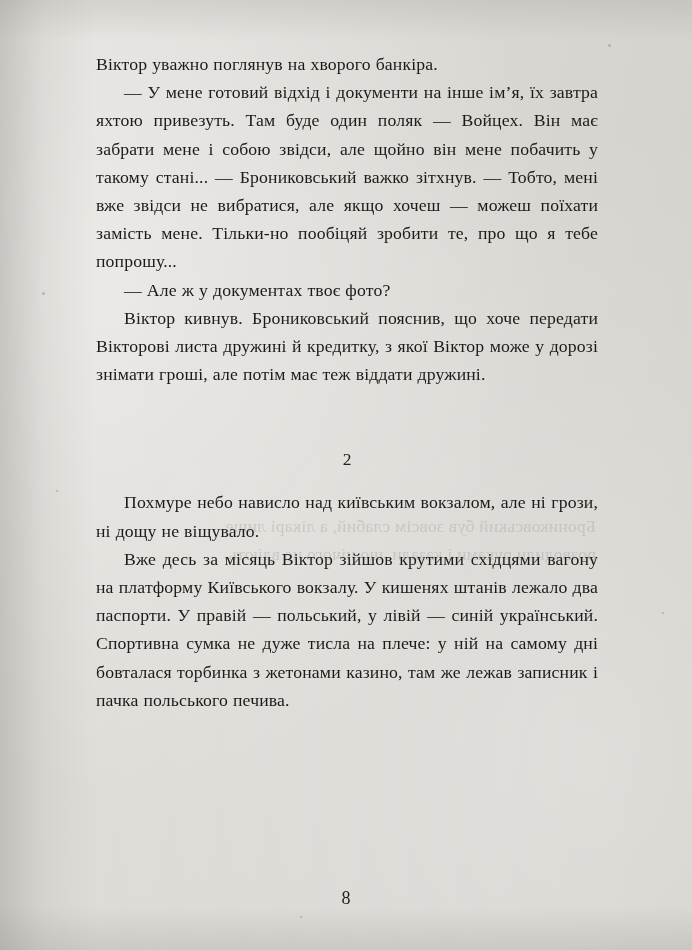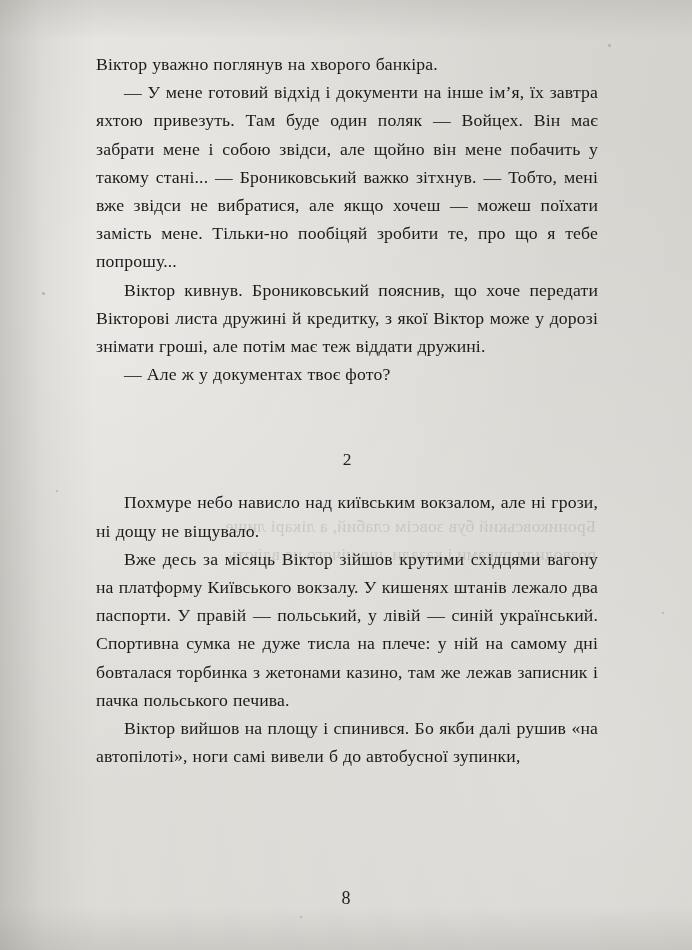--- a/index.html
+++ b/index.html
@@ -131,25 +131,24 @@
   <div class="speck" style="left:662px; top:612px; width:2px; height:2px;"></div>
   <div class="speck" style="left:300px; top:916px; width:2px; height:2px;"></div>
 
   <div class="bleed-through bleed-1">Брониковський був зовсім слабий, а лікарі лише</div>
   <div class="bleed-through bleed-2">розводили руками і казали, що нічого не вдіють.</div>
 
   <div class="text-column">
 
     <p class="para noindent">Віктор уважно поглянув на хворого банкіра.</p>
     <p class="para indent">— У мене готовий відхід і документи на інше ім’я, їх завтра яхтою привезуть. Там буде один поляк — Войцех. Він має забрати мене і собою звідси, але щойно він мене побачить у такому стані... — Брониковський важко зітхнув. — Тобто, мені вже звідси не вибратися, але якщо хочеш — можеш поїхати замість мене. Тільки-но пообіцяй зробити те, про що я тебе попрошу...</p>
+    <p class="para indent">— Але ж у документах твоє фото?</p>
     <p class="para indent">Віктор кивнув. Брониковський пояснив, що хоче передати Вікторові листа дружині й кредитку, з якої Віктор може у дорозі знімати гроші, але потім має теж віддати дружині.</p>
-    <p class="para indent">— Але ж у документах твоє фото?</p>
 
     <div class="spacer-before-section"></div>
     <div class="section-number">2</div>
 
     <p class="para indent">Похмуре небо нависло над київським вокзалом, але ні грози, ні дощу не віщувало.</p>
     <p class="para indent">Вже десь за місяць Віктор зійшов крутими східцями вагону на платформу Київського вокзалу. У кишенях штанів лежало два паспорти. У правій — польський, у лівій — синій український. Спортивна сумка не дуже тисла на плече: у ній на самому дні бовталася торбинка з жетонами казино, там же лежав записник і пачка польського печива.</p>
-    <p class="para indent">Віктор вийшов на площу і спинився. Бо якби далі рушив «на автопілоті», ноги самі вивели б до автобусної зупинки,</p>
   </div>
 
   <div class="folio">8</div>
 </div>
 
 </body></html>

